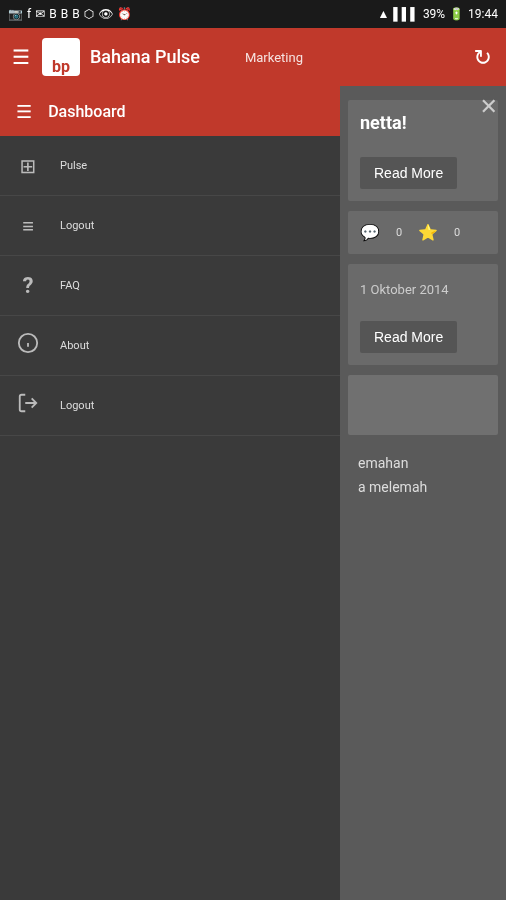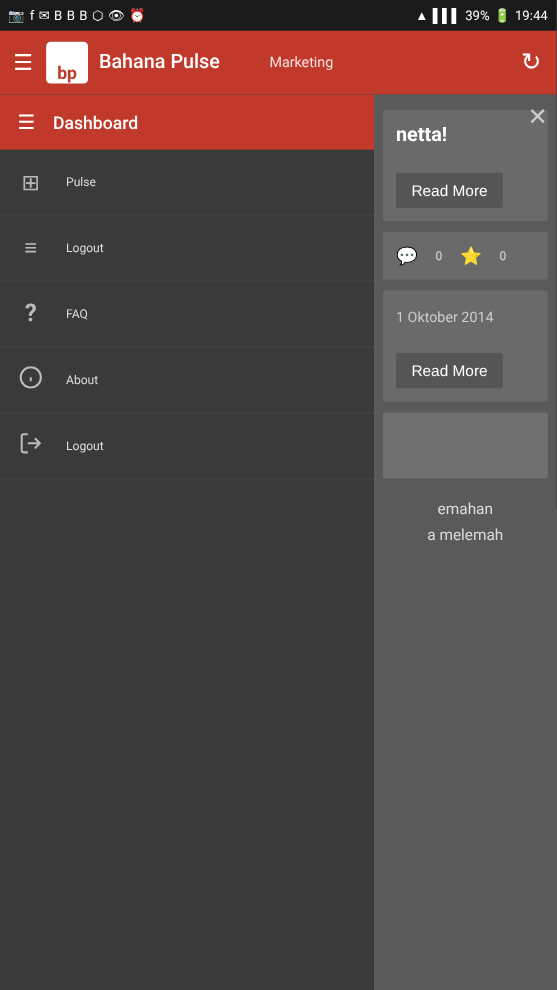--- a/index.html
+++ b/index.html
@@ -228,21 +228,20 @@
     .card-blank {
       background: #707070;
       height: 60px;
       margin: 10px 8px;
       border-radius: 2px;
     }
 
     .card-text-lines {
       margin: 10px 8px;
       padding: 10px;
-      text-align: center;
     }
     .card-text-line {
       color: #ddd;
       font-size: 14px;
       margin-bottom: 8px;
     }
   </style>
 </head>
 <body>
 

